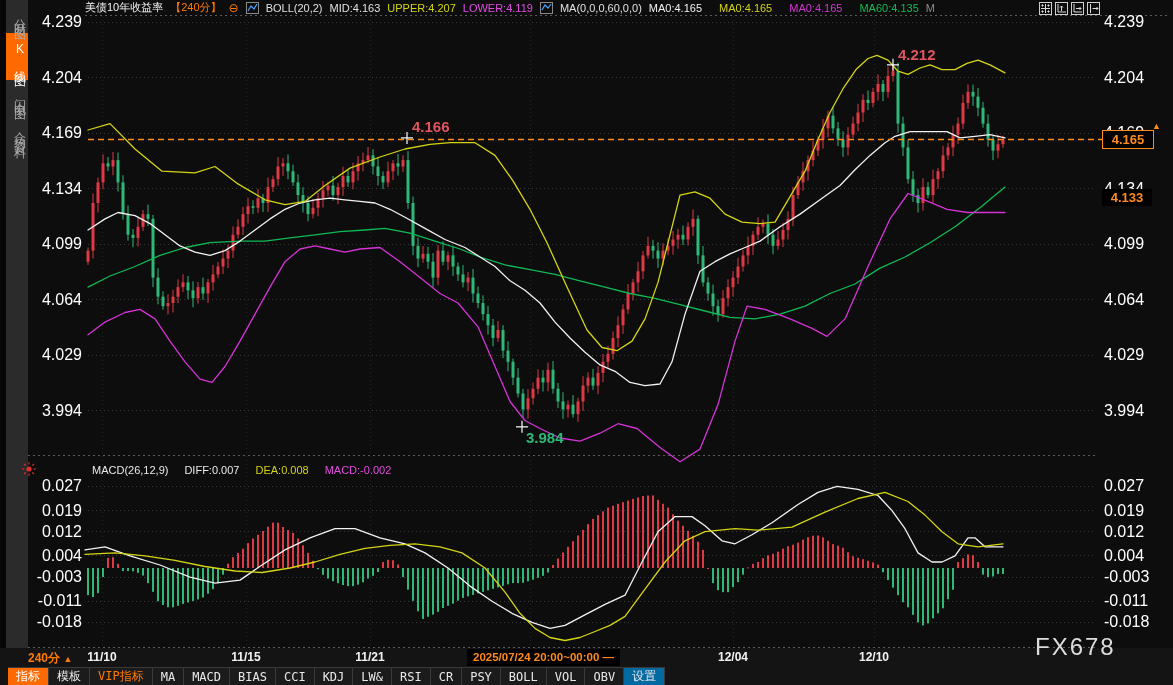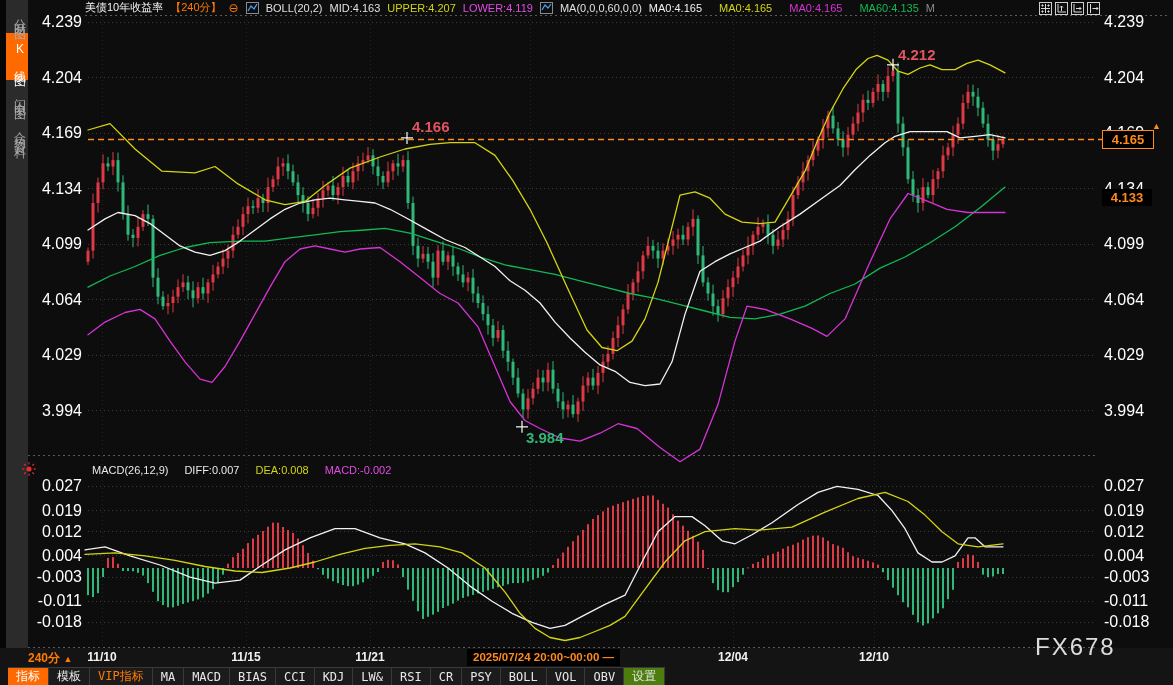--- a/index.html
+++ b/index.html
@@ -41,21 +41,21 @@
   #date-highlight{position:absolute;left:467px;top:649px;height:17px;line-height:17px;
                   background:#000;color:#ff8a1e;font-size:11.5px;font-weight:bold;padding:0 6px;}
   
   #toolbar{position:absolute;left:0;top:667px;width:1173px;height:18px;background:#141414;
            display:flex;align-items:stretch;padding-left:8px;box-sizing:border-box;}
   .tb-btn{display:flex;align-items:center;padding:0 8px;font-size:12px;color:#e8e8e8;
           background:#1b1b1b;border-right:1px solid #3a3a3a;border-top:1px solid #3a3a3a;
           cursor:pointer;font-family:"DejaVu Sans Mono","Liberation Mono",monospace;}
   .tb-btn.active{background:#ff6a00;color:#fff;}
   .tb-btn.vip{color:#ff7a00;}
-  .tb-btn.settings{background:#4d7c0f;}
+  .tb-btn.settings{background:#0369a1;}
   #watermark{position:absolute;left:1035px;top:633px;font-size:24px;letter-spacing:2px;
              color:#dcdcdc;z-index:9;}
   #chart-svg{position:absolute;left:0;top:0;}
 </style>
 </head>
 <body>
 
 <div id="app">
   <svg id="chart-svg" width="1173" height="685">
       <line x1="88" y1="22" x2="1095" y2="22" stroke="#3c3c3c" stroke-width="1" stroke-dasharray="1,3" shape-rendering="crispEdges"></line>

